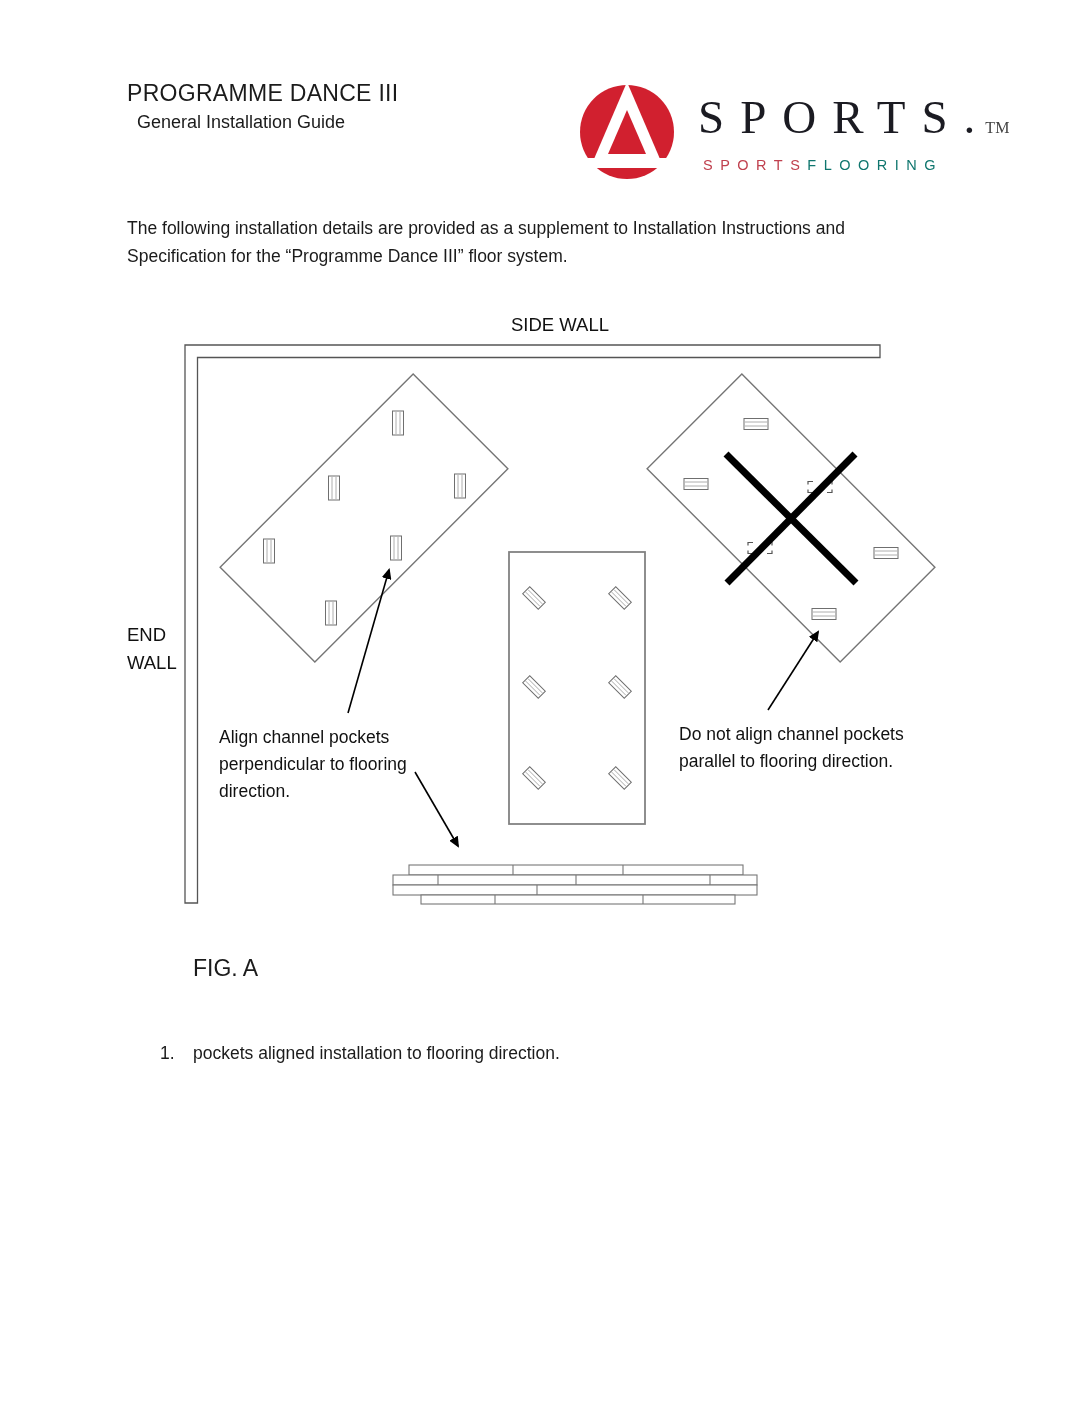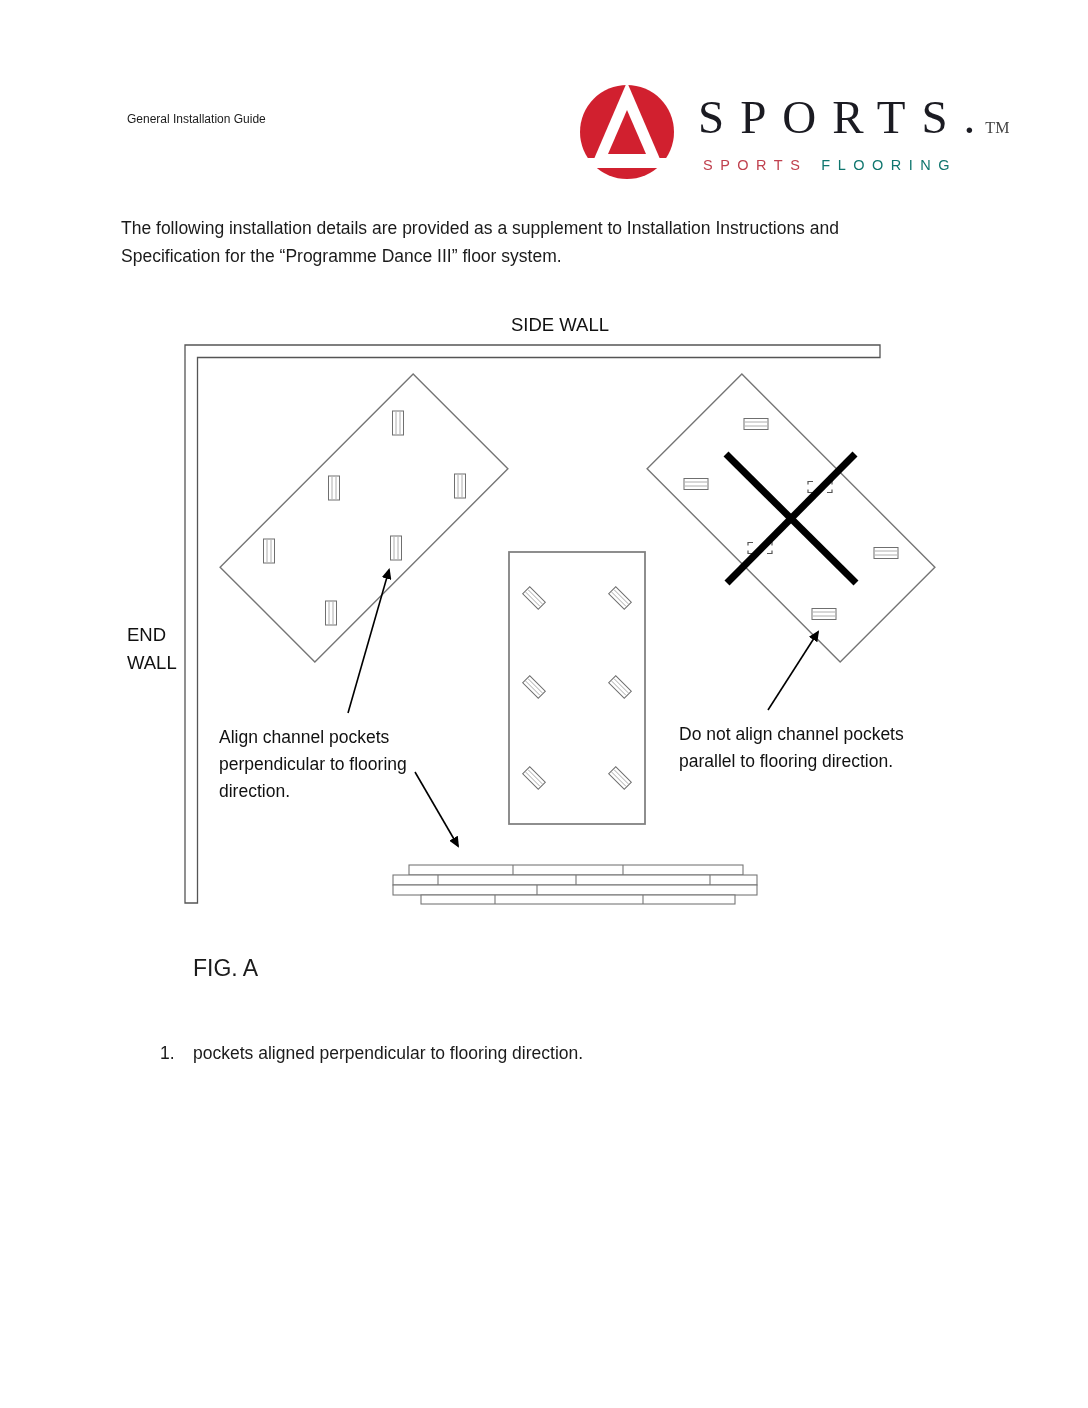--- a/index.html
+++ b/index.html
@@ -1,33 +1,33 @@
 <!DOCTYPE html>
 <html><head>
 <meta charset="utf-8">
 <style>
   html,body { margin:0; padding:0; background:#fff; }
   .page {
     position:relative; width:1088px; height:1408px; background:#ffffff;
     font-family:"Liberation Sans", sans-serif; color:#1b1b1b; overflow:hidden;
   }
   .doc-title { position:absolute; left:127px; top:80px; font-size:23px; letter-spacing:0.3px; }
-  .doc-subtitle { position:absolute; left:127px; top:112px; font-size:12px; }
+  .doc-subtitle { position:absolute; left:137px; top:112px; font-size:18px; }
 
   .logo-mark { position:absolute; left:577px; top:80px; }
   .logo-word {
     position:absolute; left:698px; top:94px; font-family:"Liberation Serif", serif;
     font-size:47px; letter-spacing:16px; color:#1b1b22; line-height:1; white-space:nowrap;
   }
   .tm { font-size:16px; letter-spacing:0; margin-left:-6px; color:#444; }
   .logo-tagline { position:absolute; left:703px; top:157px; font-size:14.5px; letter-spacing:7.5px; white-space:nowrap; }
-  .tag-red { color:#c0404e; margin-right:14px; }
+  .tag-red { color:#c0404e; }
   .tag-gray { color:#0f766e; }
 
-  .intro { position:absolute; left:121px; top:214px; font-size:17.5px; line-height:28px; }
+  .intro { position:absolute; left:127px; top:214px; font-size:17.5px; line-height:28px; }
 
   .figure { position:absolute; left:0; top:0; }
   .panel  { fill:#fff; stroke:#757575; stroke-width:1.4; }
   .panel2 { fill:#fff; stroke:#828282; stroke-width:1.8; }
   .wall   { fill:#fff; stroke:#555; stroke-width:1.3; }
   .pk     { fill:#fff; stroke:#6f6f6f; stroke-width:1; }
   .pkl    { stroke:#9a9a9a; stroke-width:0.8; }
   .pbr    { stroke:#555; stroke-width:1.2; fill:none; }
   .xmark  { stroke:#000; stroke-width:7; }
   .arrow  { stroke:#000; stroke-width:1.6; fill:none; }
@@ -38,20 +38,21 @@
 
   .fig-label { position:absolute; left:193px; top:955px; font-size:23px; }
   .list-item { position:absolute; left:160px; top:1039px; font-size:17.5px; line-height:28px; display:flex; }
   .list-num  { width:33px; flex:0 0 auto; }
 </style>
 </head>
 <body>
 
 <div class="page">
 
+  <div class="doc-title">PROGRAMME DANCE III</div>
   <div class="doc-subtitle">General Installation Guide</div>
 
   <svg class="logo-mark" width="100" height="105" viewBox="0 0 100 105">
     <circle cx="50" cy="52" r="47" fill="#d1202f"></circle>
     <polygon points="50,2 14,86 86,86" fill="#ffffff"></polygon>
     <polygon points="50,30 31,74 69,74" fill="#d1202f"></polygon>
     <rect x="0" y="78" width="100" height="10" fill="#ffffff"></rect>
   </svg>
   <div class="logo-word"><span>SPORTS.</span><span class="tm">TM</span></div>
   <div class="logo-tagline">
@@ -170,17 +171,17 @@
       <text class="cap" x="679" y="740">Do not align channel pockets</text>
       <text class="cap" x="679" y="767">parallel to flooring direction.</text>
     </g>
   </svg>
 
   <div class="fig-label">FIG. A</div>
 
   <div class="list-item">
     <div class="list-num">1.</div>
     <div>
-      <div>pockets aligned perpendicular to flooring direction.</div>
+      <div>pockets aligned installation to flooring direction.</div>
     </div>
   </div>
 
 </div>
 
 </body></html>

